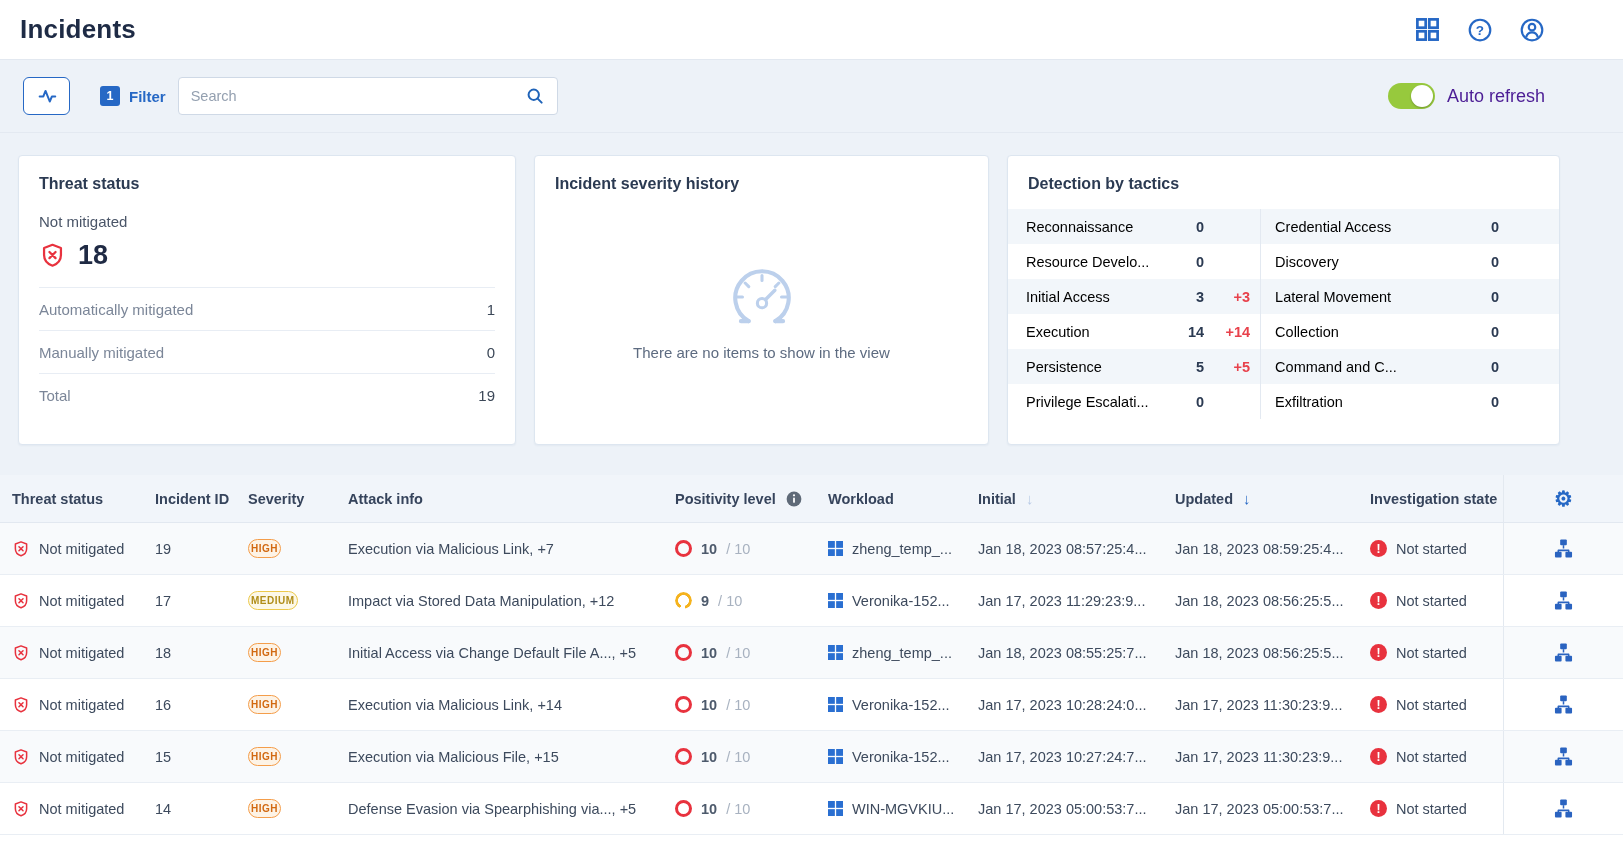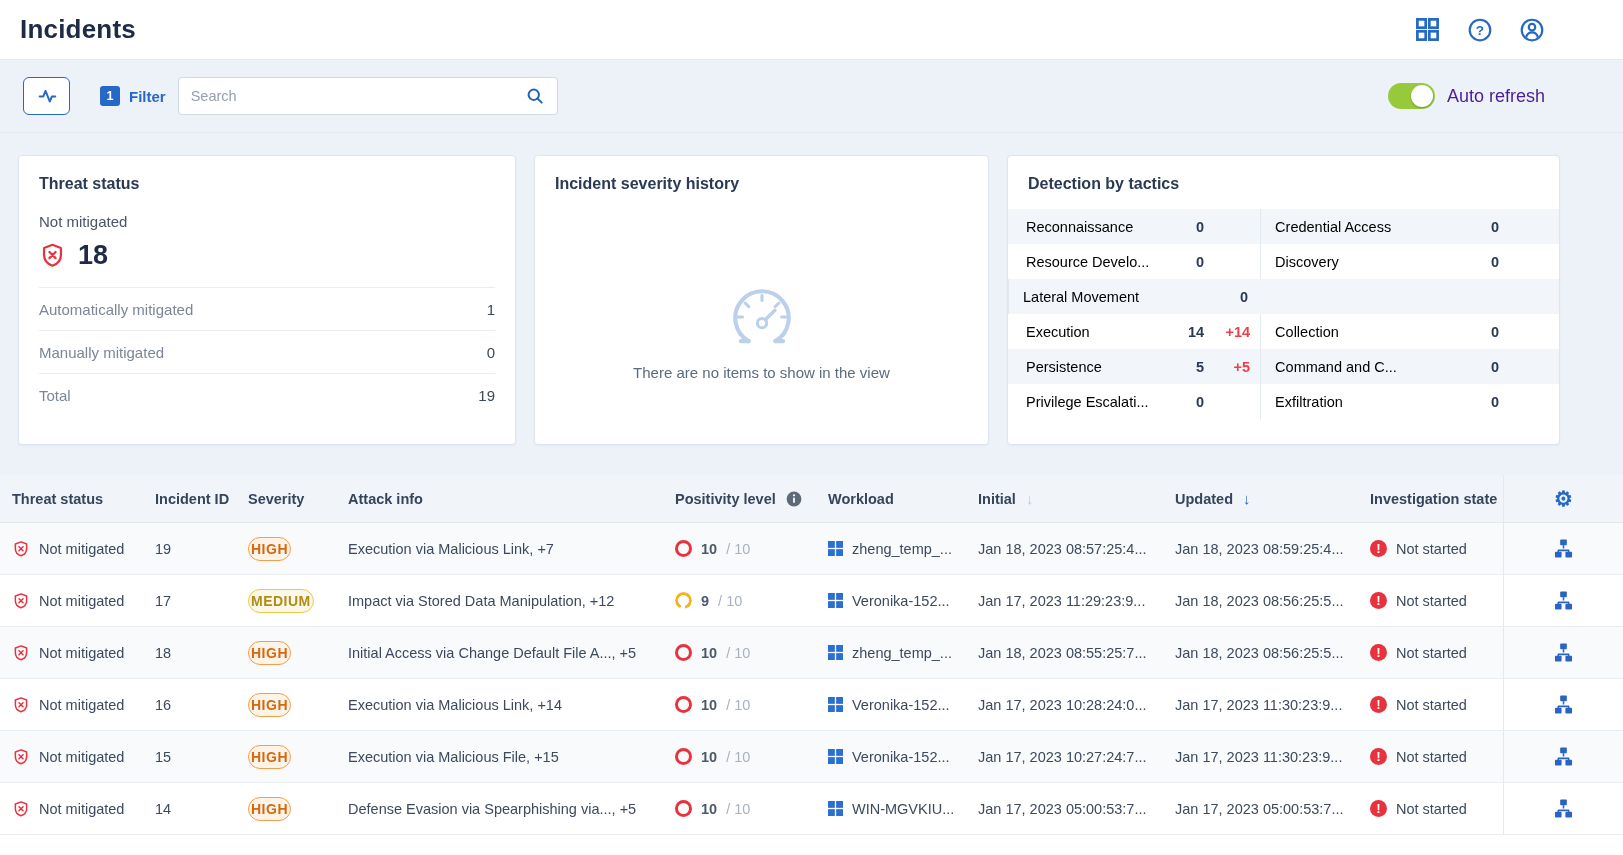--- a/index.html
+++ b/index.html
@@ -41,21 +41,21 @@
   .card-tactics{width:553px}
 
   .ts-primary-label{padding:20px 20px 0 20px;font-size:15px;color:#4a5568}
   .ts-primary{display:flex;align-items:center;gap:12px;padding:10px 20px 16px 20px}
   .ts-primary-value{font-size:27px;font-weight:700;color:#1f2a44}
   .ts-row{display:flex;align-items:center;justify-content:space-between;height:43px;margin:0 20px;
     border-top:1px solid #e8edf4}
   .ts-row .lbl{color:#7b8698;font-size:15px}
   .ts-row .val{color:#3c4858;font-size:15px}
 
-  .empty-state{position:absolute;left:0;right:0;top:128px;display:flex;flex-direction:column;align-items:center;gap:14px}
+  .empty-state{position:absolute;left:0;right:0;top:108px;display:flex;flex-direction:column;align-items:center;gap:14px}
   .empty-text{color:#5d6b80;font-size:15px}
 
   .tactics-table{margin-top:16px}
   .t-row{display:flex;height:35px;align-items:center}
   .t-row:nth-child(odd){background:#f2f6fa}
   .t-col{display:flex;align-items:center;height:100%}
   .t-col.left{width:253px;padding:0 10px 0 18px}
   .t-col.right{width:300px;padding:0 14px 0 14px;border-left:1px solid #e3e9f1}
   .t-label{flex:1;color:#000000;white-space:nowrap;overflow:hidden}
   .t-count{width:36px;text-align:right;color:#2b3a52;font-weight:700}
@@ -70,21 +70,21 @@
   .cell{padding-right:8px;white-space:nowrap;overflow:hidden}
   .cell.first{padding-left:12px}
   .arrow{font-size:15px;line-height:1}
   .arrow.inactive{color:#b9cbe6}
   .arrow.active{color:#2668c5;font-weight:700}
   .cell-actions{display:flex;align-items:center;justify-content:center;height:100%;border-left:1px solid #e3e9f0}
 
   .trow{height:52px;border-bottom:1px solid #e9eef4;cursor:pointer}
   .trow:nth-child(even){background:#f8fafc}
   .trow .cell{display:flex;align-items:center;gap:9px;color:#3d4a5d}
-  .badge{display:inline-block;padding:3px 2px;border-radius:12px;font-size:14px;font-weight:700;letter-spacing:.5px}
+  .badge{display:inline-block;padding:3px 2px;border-radius:12px;font-size:10px;font-weight:700;letter-spacing:.5px}
   .badge[data-variant="high"]{color:#d26911;border:1.5px solid #f49d4a;background:#fdf3e6}
   .badge[data-variant="medium"]{color:#b08d18;border:1.5px solid #ecc94b;background:#fcf8e8}
   .ring{width:17px;height:17px;border-radius:50%;flex:0 0 auto}
   .ring[data-level="high"]{border:3px solid #e8323e}
   .ring[data-level="medium"]{background:conic-gradient(from 205deg,#f5b31e 0 322deg,transparent 322deg 360deg);
     -webkit-mask:radial-gradient(farthest-side,transparent calc(100% - 3.2px),#000 calc(100% - 3px));
     mask:radial-gradient(farthest-side,transparent calc(100% - 3.2px),#000 calc(100% - 3px))}
   .pos-value{color:#4d5a6c;font-weight:600}
   .pos-max{color:#a8b2c0}
   .excl{width:17px;height:17px;border-radius:50%;background:#e8323e;color:#fff;font-size:12px;font-weight:700;
@@ -238,20 +238,25 @@
             <span class="t-count">0</span>
             <span class="t-delta"></span>
           </div>
         <div class="t-col right">
             <span class="t-label">Discovery</span>
             <span class="t-count">0</span>
             <span class="t-delta"></span>
           </div>
       </div>
       <div class="t-row">
+        <div class="t-col left">
+            <span class="t-label">Initial Access</span>
+            <span class="t-count">3</span>
+            <span class="t-delta">+3</span>
+          </div>
         <div class="t-col right">
             <span class="t-label">Lateral Movement</span>
             <span class="t-count">0</span>
             <span class="t-delta"></span>
           </div>
       </div>
       <div class="t-row">
         <div class="t-col left">
             <span class="t-label">Execution</span>
             <span class="t-count">14</span>

